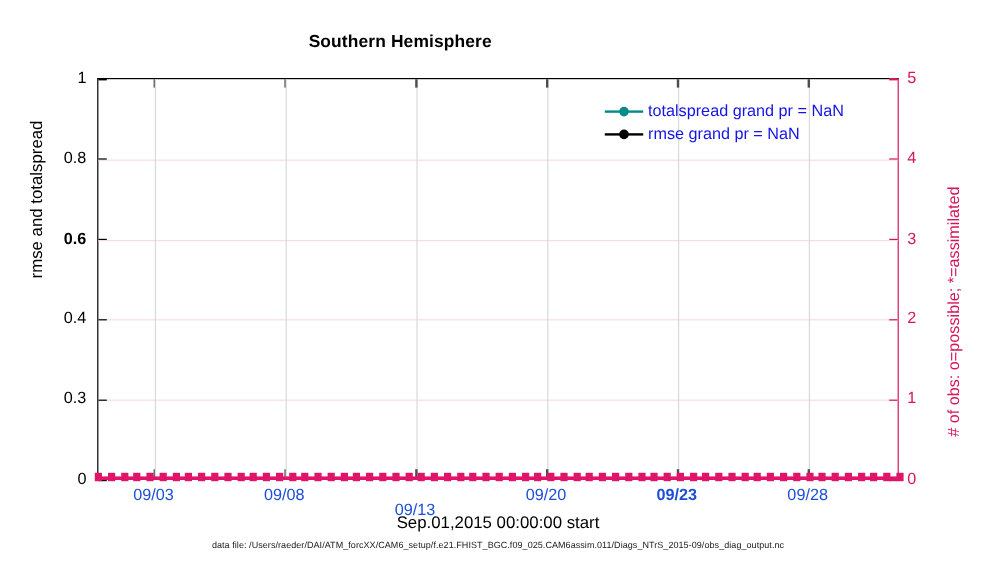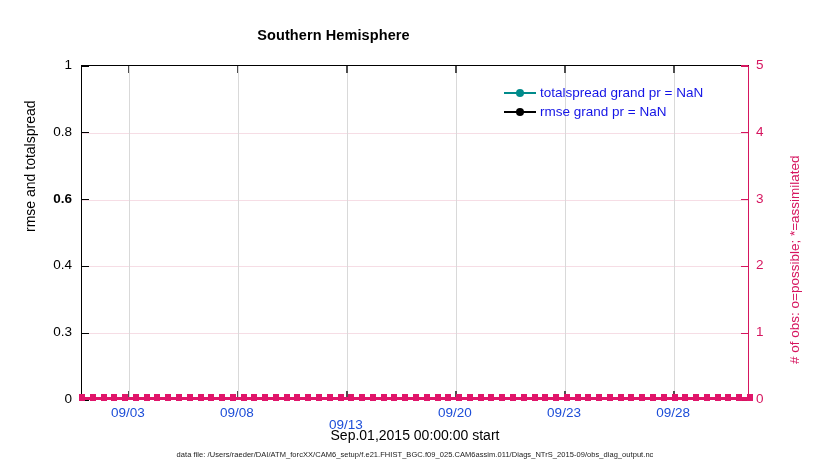--- a/index.html
+++ b/index.html
@@ -376,21 +376,21 @@
     <div class="ylab-r" style="left: 756px; top: 258.4px;">2</div>
     <div class="ylab-r" style="left: 756px; top: 191.6px;">3</div>
     <div class="ylab-r" style="left: 756px; top: 124.8px;">4</div>
     <div class="ylab-r" style="left: 756px; top: 58px;">5</div>
   </div>
 <div id="xlabels">
     <div class="xlab" style="left: 87.8936px; top: 406px;">09/03</div>
     <div class="xlab" style="left: 196.911px; top: 406px;">09/08</div>
     <div class="xlab" style="left: 305.929px; top: 418px;">09/13</div>
     <div class="xlab" style="left: 415.013px; top: 406px;">09/20</div>
-    <div class="xlab" style="left: 524.031px; top: 406px;">09/23</div>
+    <div class="xlab" style="left: 524.031px; top: 406px; font-weight: bold;">09/23</div>
     <div class="xlab" style="left: 633.048px; top: 406px;">09/28</div>
   </div>
 
 <div id="y-axis-title-left">rmse and totalspread</div>
 <div id="y-axis-title-right"># of obs: o=possible; *=assimilated</div>
 <div id="x-axis-title">Sep.01,2015 00:00:00 start</div>
 
 <div id="footer">data file: /Users/raeder/DAI/ATM_forcXX/CAM6_setup/f.e21.FHIST_BGC.f09_025.CAM6assim.011/Diags_NTrS_2015-09/obs_diag_output.nc</div>
 
 </body></html>

